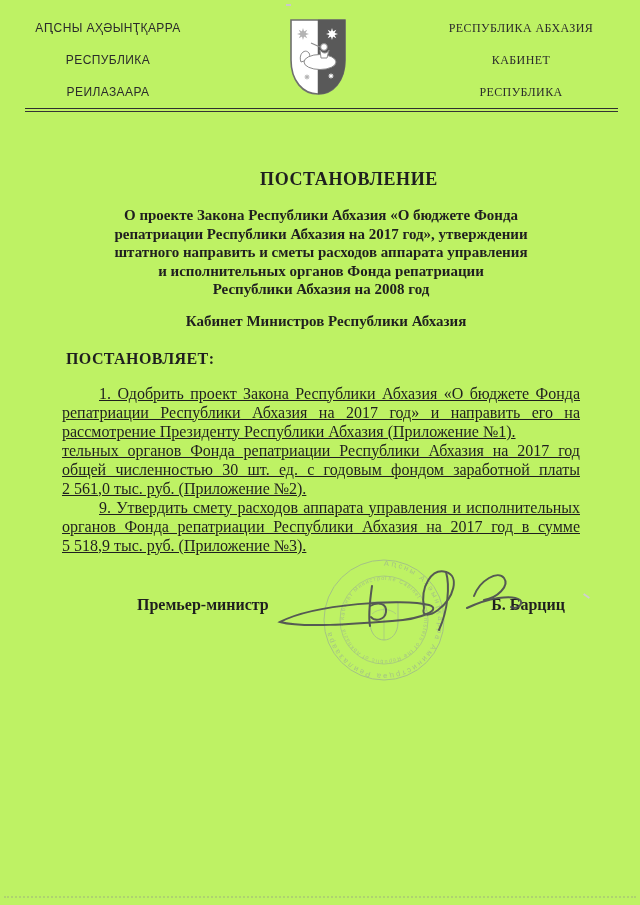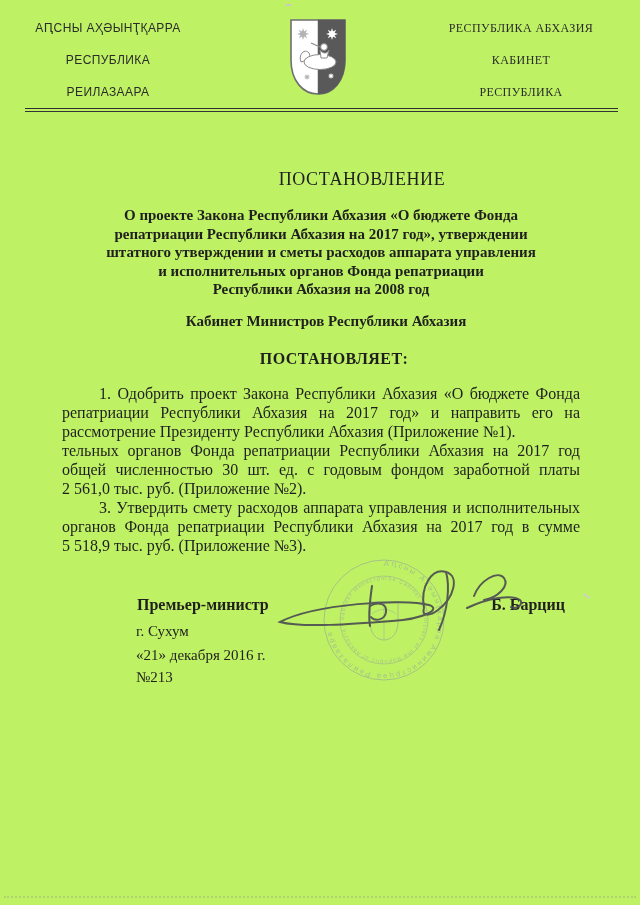--- a/index.html
+++ b/index.html
@@ -14,29 +14,29 @@
     font-family:"Liberation Sans","DejaVu Sans",sans-serif;
     font-size:12px;letter-spacing:.4px;color:#2b2b2b;}
   .lh-block div{height:32px;line-height:32px;white-space:nowrap;}
   .lh-left{left:8px;width:200px;}
   .lh-right{right:14px;width:210px;font-family:Liberation Serif, serif;}
   .emblem{position:absolute;left:287px;top:4px;width:62px;height:82px;}
   .rule{position:absolute;top:108px;left:25px;right:22px;height:2px;
     border-top:1px solid #2f2f2f;border-bottom:1px solid #343434;}
   
   .main{position:absolute;top:112px;left:62px;right:60px;}
-  .post-heading{position:relative;left:41px;margin:57px 0 0;
-    text-align:center;font-size:18px;font-weight:normal;letter-spacing:.6px;line-height:20px;}
+  .post-heading{position:relative;left:28px;margin:57px 0 0;
+    text-align:center;font-size:18px;font-weight:bold;letter-spacing:.6px;line-height:20px;}
   .doc-title{margin-top:17px;font-weight:bold;font-size:15px;line-height:18.5px;text-align:center;}
   .issuer{position:relative;left:5px;margin-top:13px;text-align:center;
     font-weight:bold;font-size:15px;line-height:19px;}
-  .resolves{position:relative;left:13px;margin-top:18px;text-align:center;
+  .resolves{position:relative;left:4px;margin-top:18px;text-align:left;
     font-weight:bold;font-size:16px;letter-spacing:.4px;line-height:20px;}
   .body-text{margin-top:15px;font-size:16px;line-height:19px;}
-  .bline{text-align:justify;text-align-last:justify;white-space:normal;}
+  .bline{text-align:justify;text-align-last:justify;white-space:normal;text-decoration:underline;}
   .bline.first{text-indent:37px;}
   .bline.plast{text-align-last:left;}
   
   .sig-row{display:flex;justify-content:space-between;align-items:flex-start;
     margin:40px 15px 0 75px;font-size:16px;font-weight:bold;line-height:20px;}
   .meta{margin-left:74px;font-size:15px;}
   .meta .place{margin-top:6px;line-height:20px;}
   .meta .date{margin-top:4px;line-height:20px;}
   .meta .number{margin-top:2px;line-height:20px;}
   .seal{position:absolute;left:258px;top:444px;width:128px;height:128px;opacity:.5;}
@@ -98,57 +98,52 @@
 
   <div class="rule"></div>
 
   <div class="main">
 
     <div class="post-heading">ПОСТАНОВЛЕНИЕ</div>
 
     <div class="doc-title">
       <div>О проекте Закона Республики Абхазия «О бюджете Фонда</div>
       <div>репатриации Республики Абхазия на 2017 год», утверждении</div>
-      <div>штатного утверждении и сметы расходов аппарата управления</div>
+      <div>штатного направить и сметы расходов аппарата управления</div>
       <div>и исполнительных органов Фонда репатриации</div>
       <div>Республики Абхазия на 2008 год</div>
     </div>
 
     <div class="issuer">Кабинет Министров Республики Абхазия</div>
 
     <div class="resolves">ПОСТАНОВЛЯЕТ:</div>
 
     <div class="body-text">
       <div>
         <div class="bline first">1. Одобрить проект Закона  Республики Абхазия «О бюджете Фонда</div>
         <div class="bline">репатриации Республики Абхазия на 2017 год» и направить его на</div>
         <div class="bline plast">рассмотрение Президенту Республики Абхазия (Приложение №1).</div>
       </div>
       <div>
         <div class="bline">тельных органов Фонда репатриации Республики Абхазия на 2017 год</div>
         <div class="bline">общей численностью 30 шт. ед. с годовым фондом заработной платы</div>
         <div class="bline plast">2 561,0 тыс. руб. (Приложение №2).</div>
       </div>
       <div>
-        <div class="bline first">3. Утвердить смету расходов аппарата управления и исполнительных</div>
+        <div class="bline first">9. Утвердить смету расходов аппарата управления и исполнительных</div>
         <div class="bline">органов Фонда репатриации Республики Абхазия на 2017 год в сумме</div>
         <div class="bline plast">5 518,9 тыс. руб. (Приложение №3).</div>
       </div>
     </div>
 
     <div class="sig-row">
       <span>Премьер-министр</span>
       <span>Б. Барциц</span>
     </div>
 
-    <div class="meta">
-      <div class="place">г. Сухум</div>
-      <div class="date">«21» декабря 2016 г.</div>
-      <div class="number">№213</div>
-    </div>
 
     <svg class="seal" viewBox="0 0 128 128">
       <defs>
         <path id="sealOuterPath" d="M64,10 a54,54 0 1,1 -0.01,0 Z" fill="none"></path>
         <path id="sealInnerPath" d="M64,24 a40,40 0 1,1 -0.01,0 Z" fill="none"></path>
       </defs>
       <circle cx="64" cy="64" r="60" fill="none" stroke="#8a93a6" stroke-width="1"></circle>
       <circle cx="64" cy="64" r="44" fill="none" stroke="#8a93a6" stroke-width="0.8"></circle>
       <text font-size="7.5" fill="#8a93a6" letter-spacing="2" font-family="Liberation Sans, DejaVu Sans, sans-serif">
         <textPath href="#sealOuterPath">Аԥсны Аҳәынҭқарра Аминистрцәа Реилазаара</textPath>

